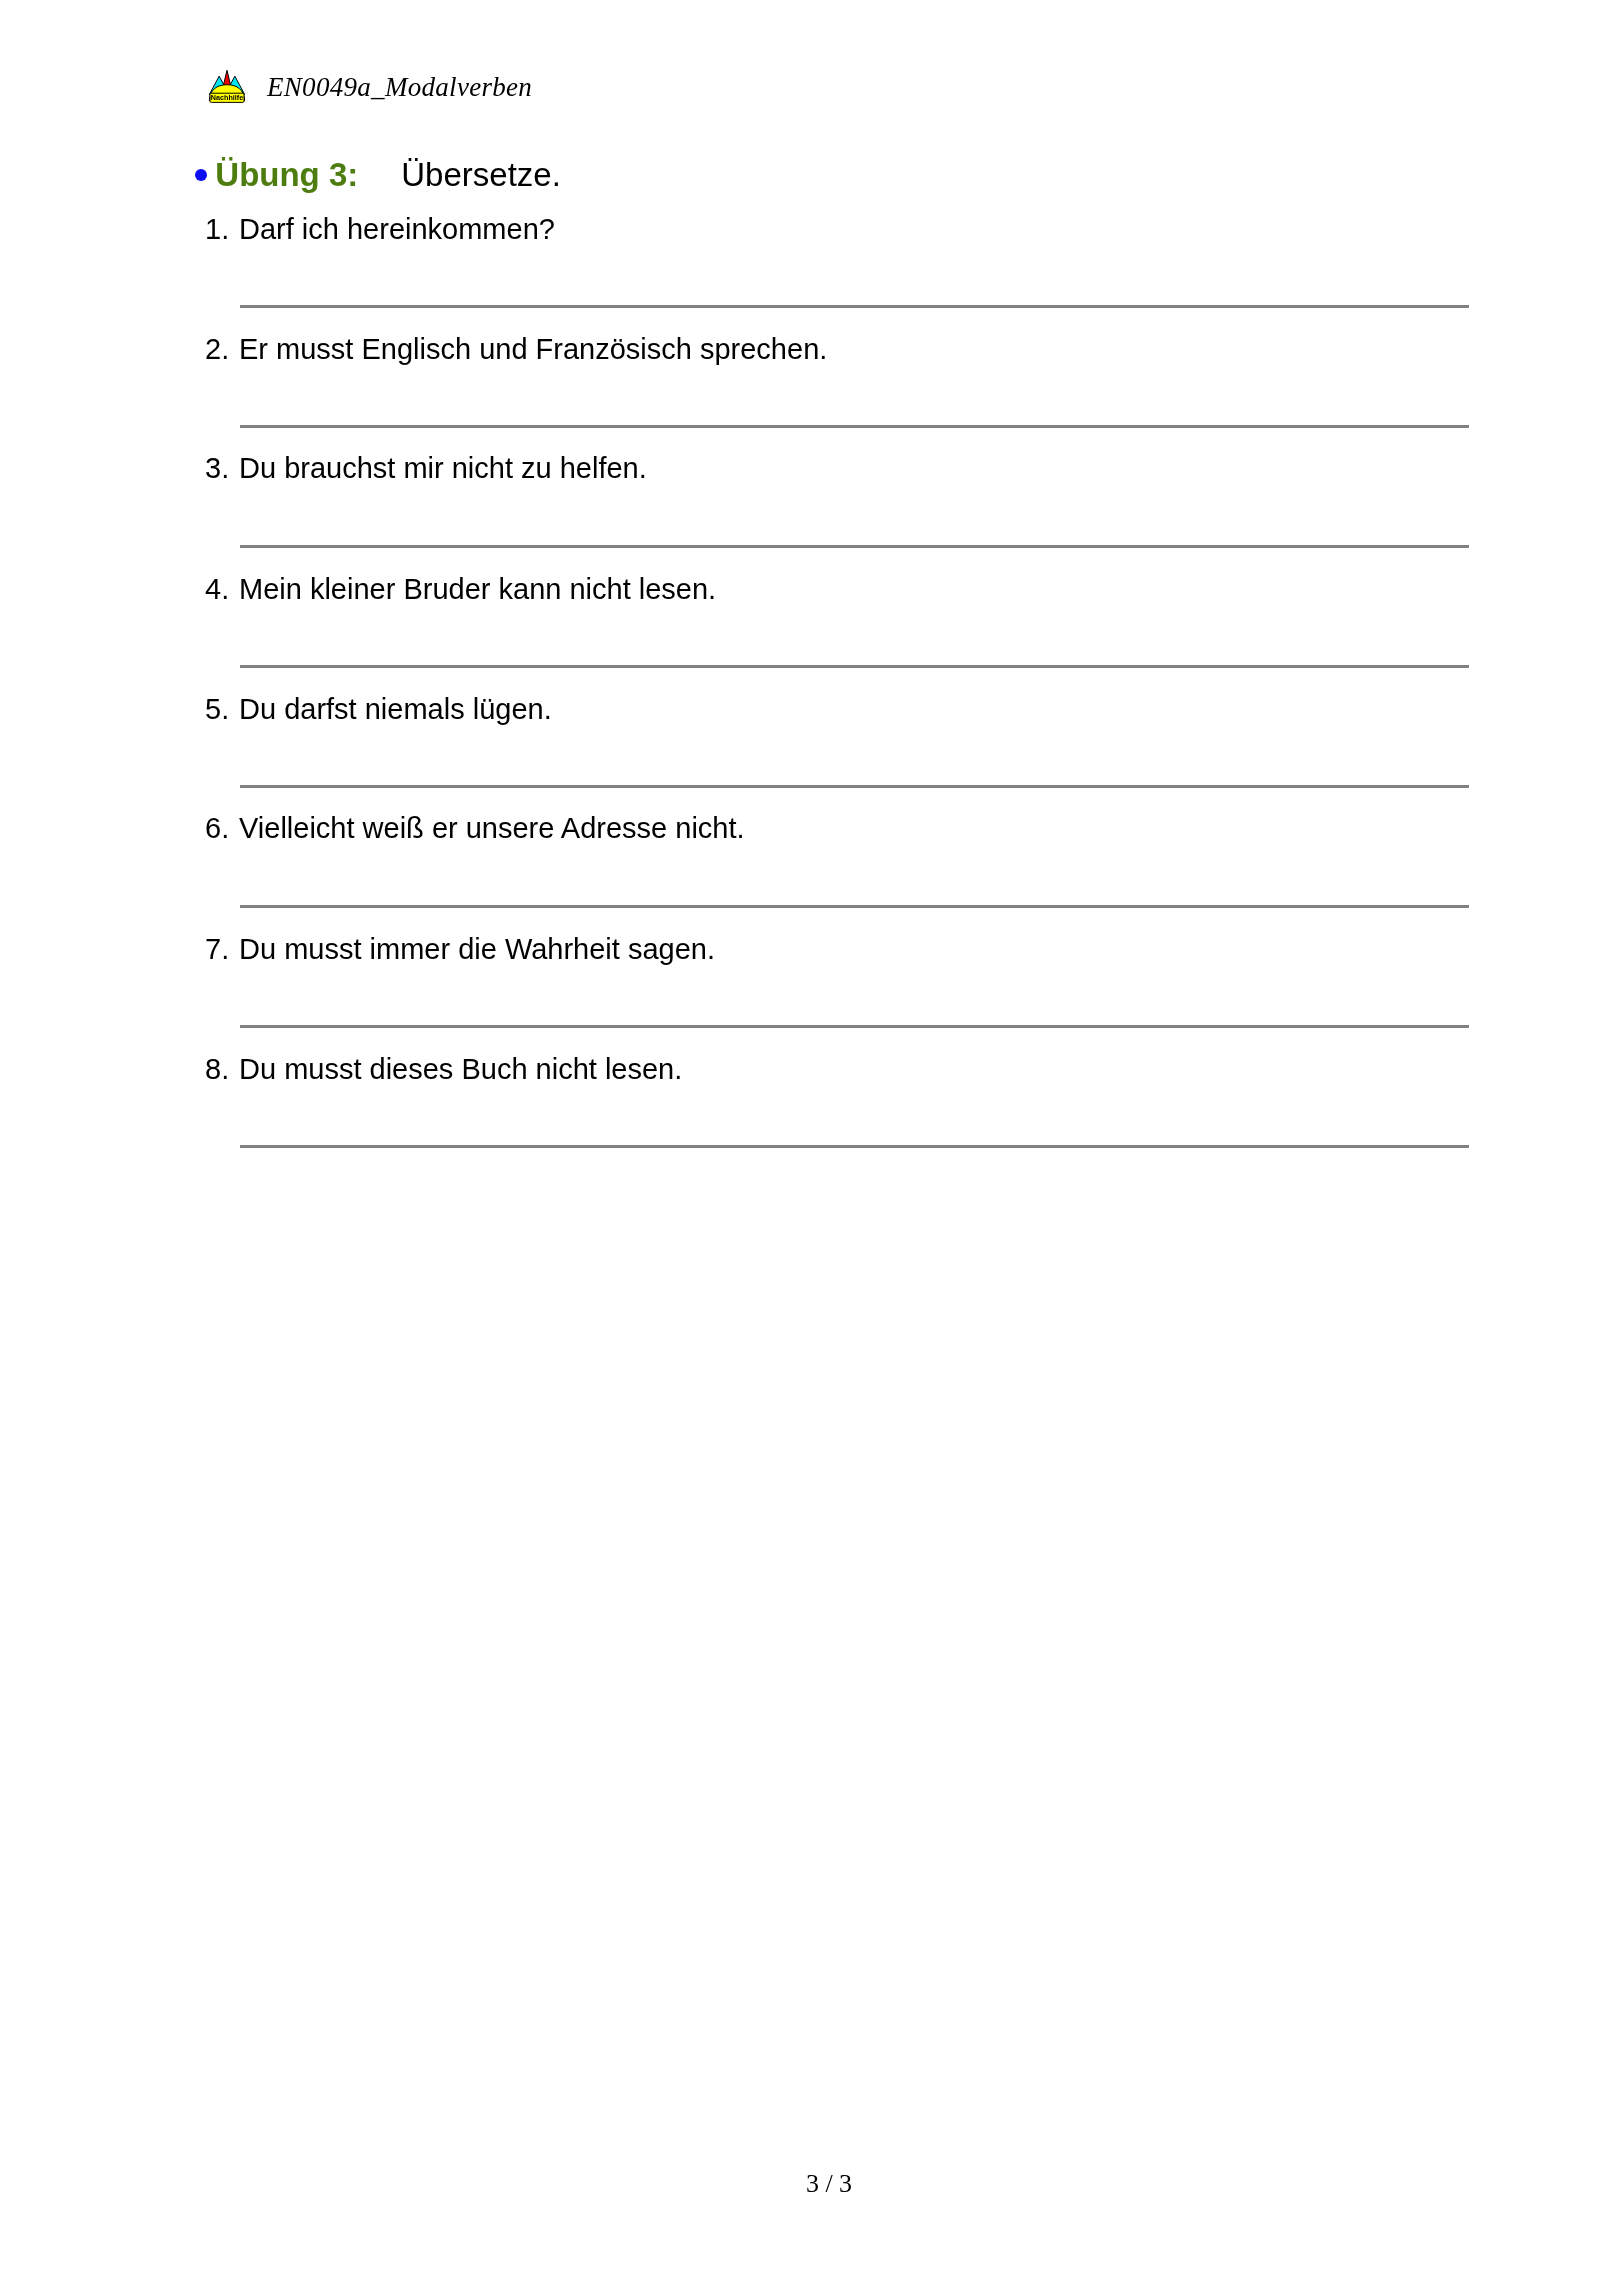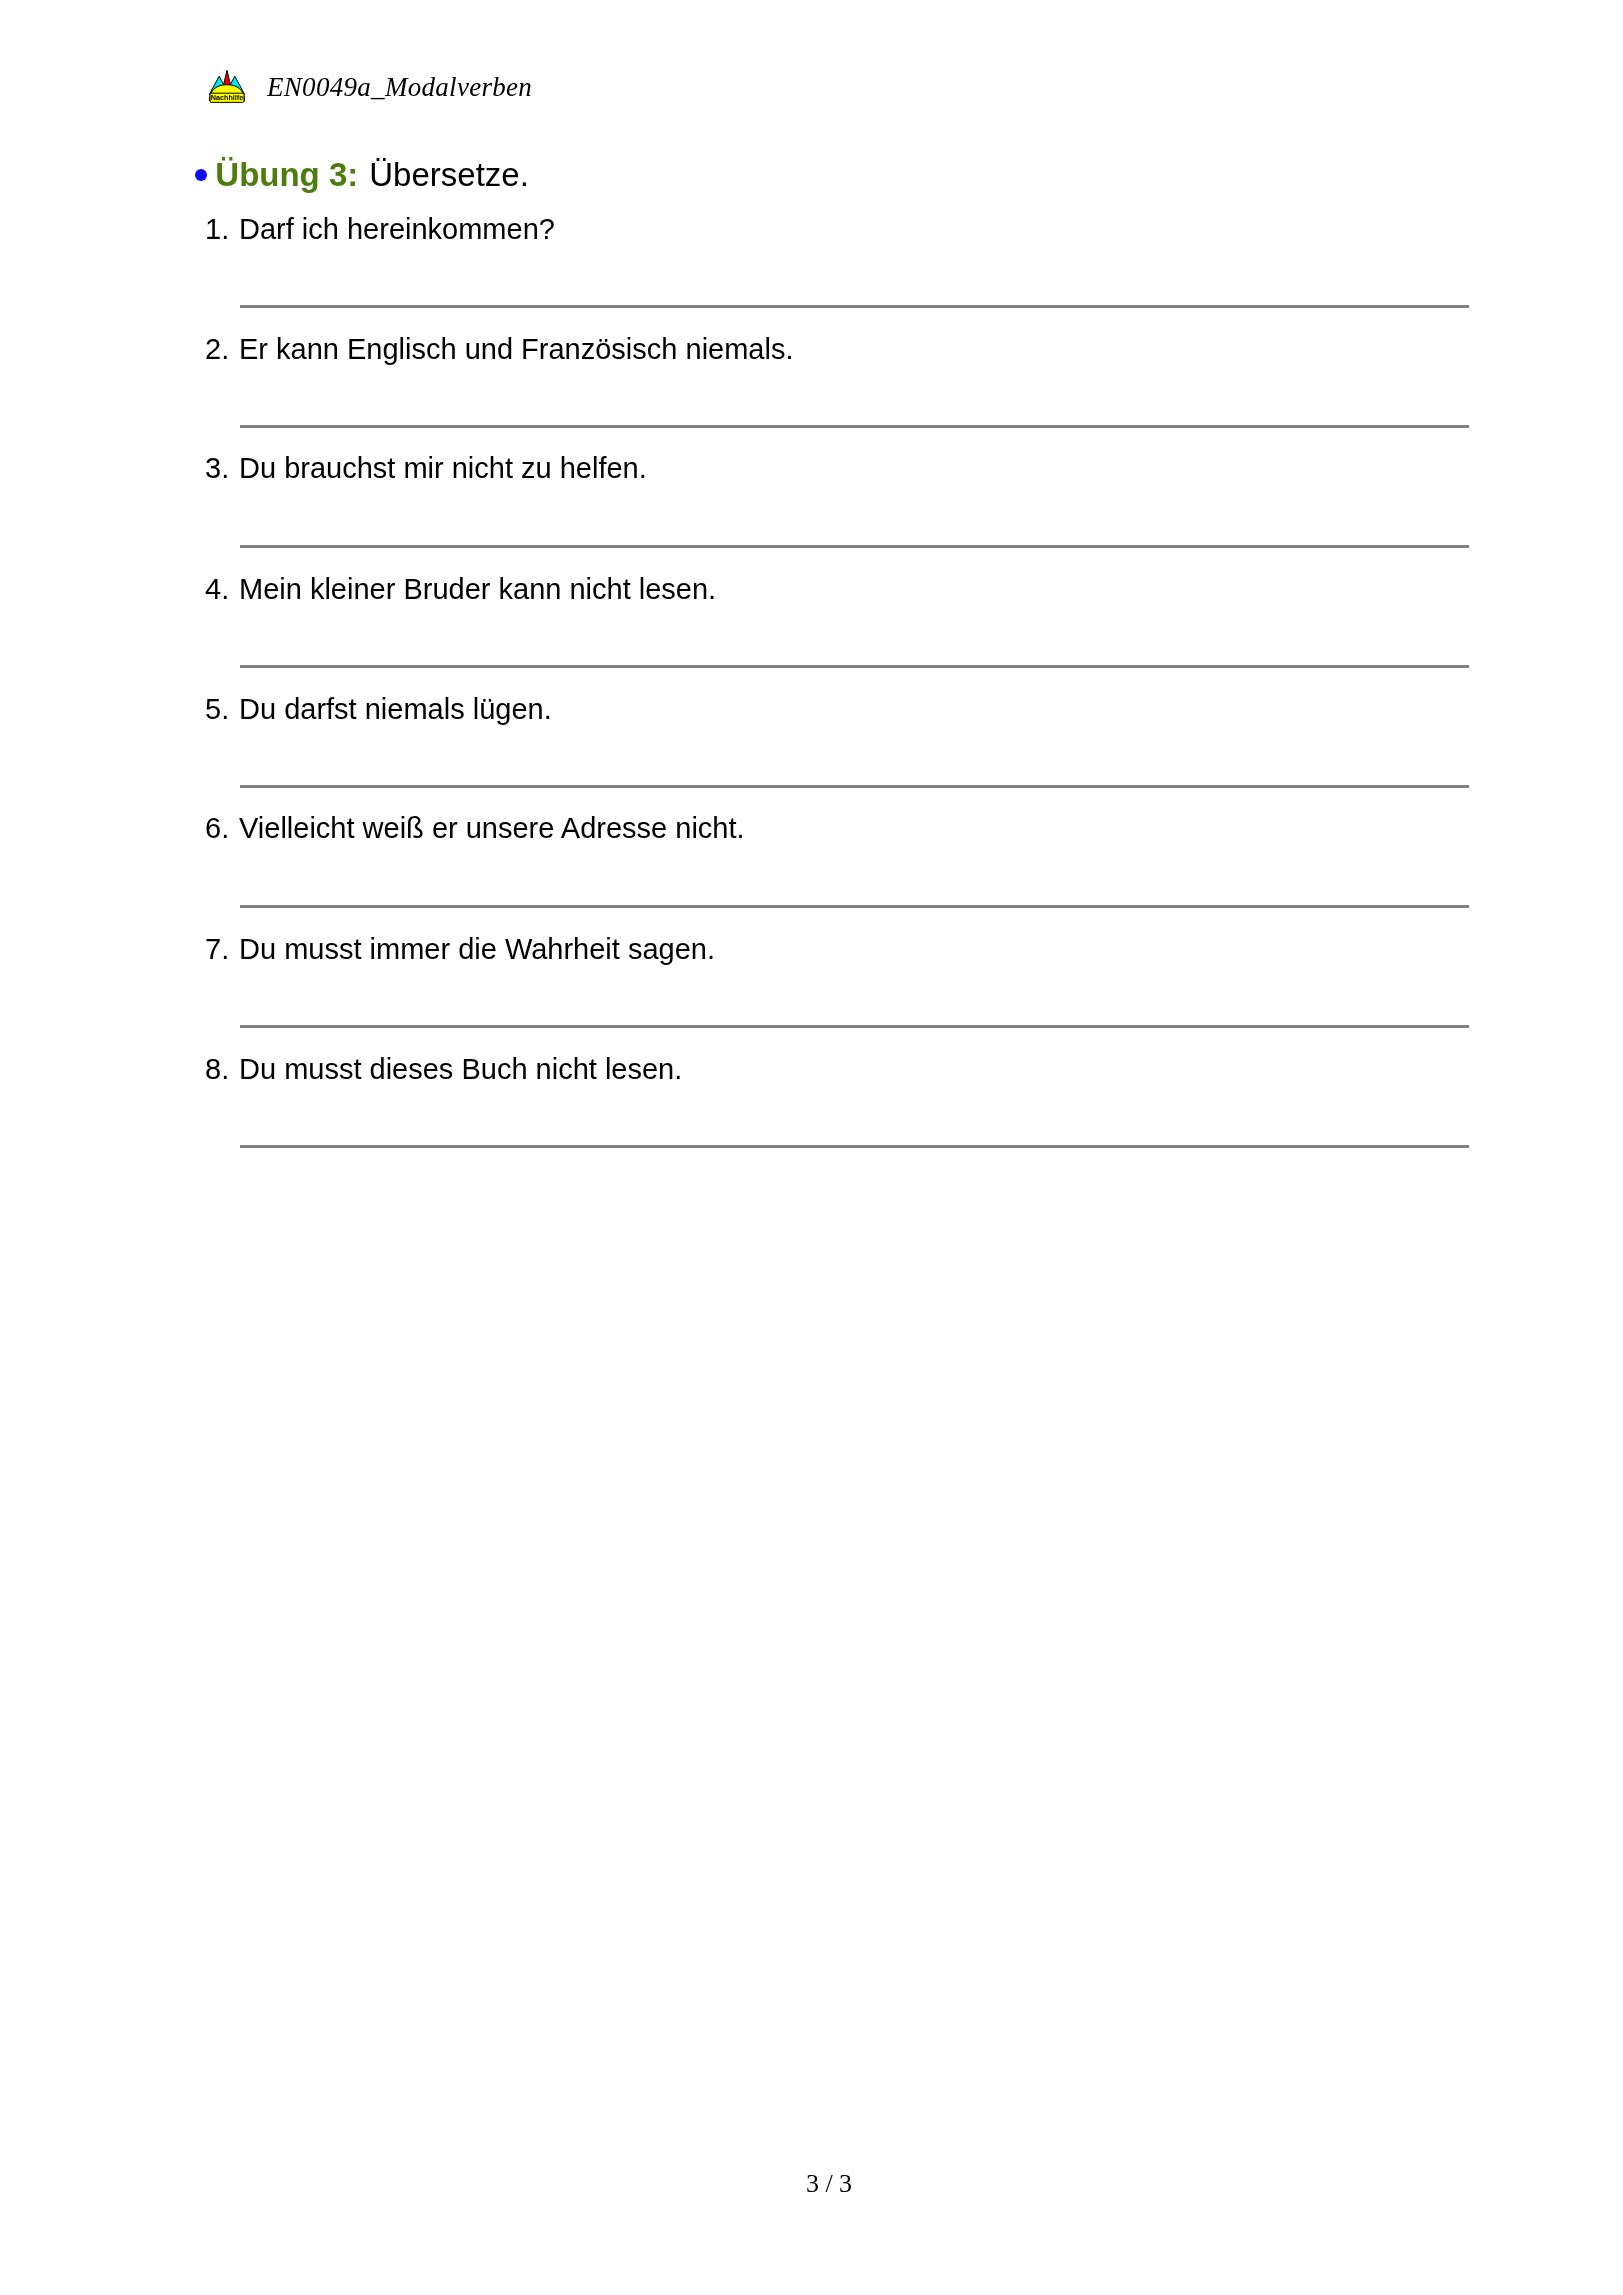--- a/index.html
+++ b/index.html
@@ -60,20 +60,21 @@
     margin-right: 8.5px;
     flex: 0 0 auto;
   }
   .exercise-label {
     color: #4d7c0f;
     font-weight: bold;
     margin-right: 11px;
   }
   .exercise-instruction {
     color: #000000;
+    margin-left: 32px;
   }
 
   
   .item-row {
     position: absolute;
     left: 205px;
     white-space: nowrap;
     font-size: 29px;
     line-height: 33px;
   }
@@ -122,21 +123,21 @@
     <span class="exercise-label">Übung 3:</span>
     <span class="exercise-instruction">Übersetze.</span>
   </div>
 
   <div class="item-row" style="top:213px">
     <span class="item-num">1.</span><span>Darf ich hereinkommen?</span>
   </div>
   <div class="answer-line" style="top:305px"></div>
 
   <div class="item-row" style="top:333px">
-    <span class="item-num">2.</span><span>Er kann Englisch und Französisch niemals.</span>
+    <span class="item-num">2.</span><span>Er musst Englisch und Französisch sprechen.</span>
   </div>
   <div class="answer-line" style="top:425px"></div>
 
   <div class="item-row" style="top:452px">
     <span class="item-num">3.</span><span>Du brauchst mir nicht zu helfen.</span>
   </div>
   <div class="answer-line" style="top:545px"></div>
 
   <div class="item-row" style="top:573px">
     <span class="item-num">4.</span><span>Mein kleiner Bruder kann nicht lesen.</span>

